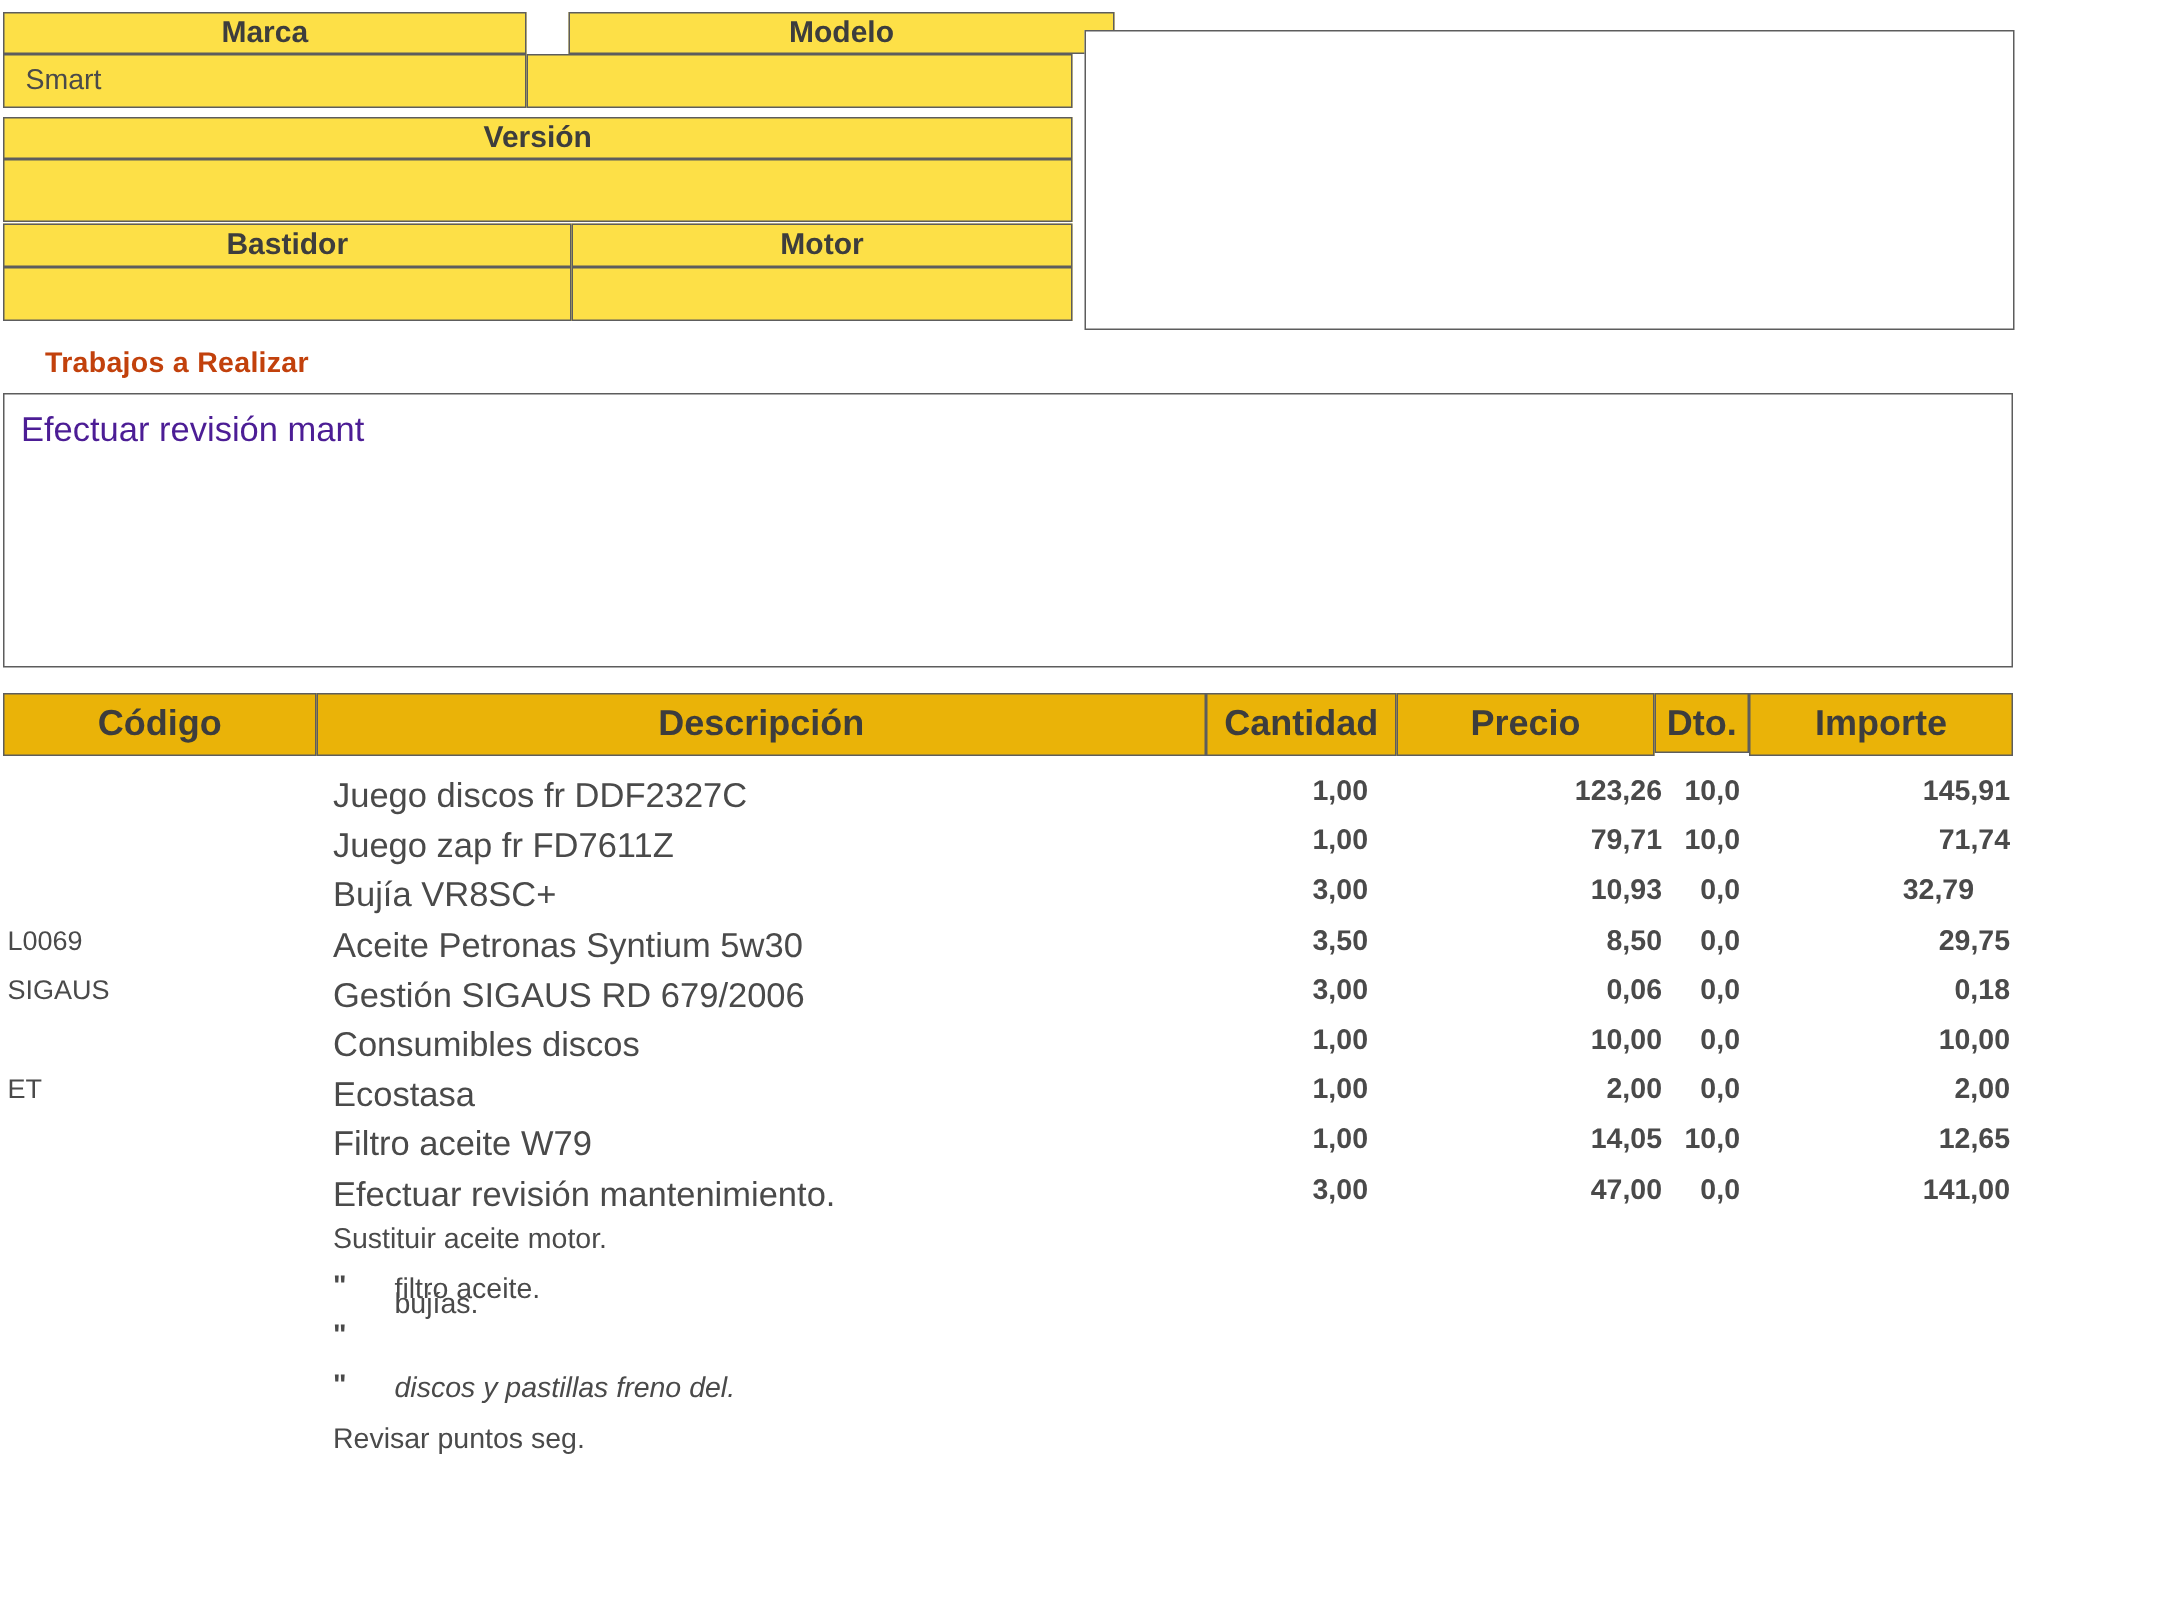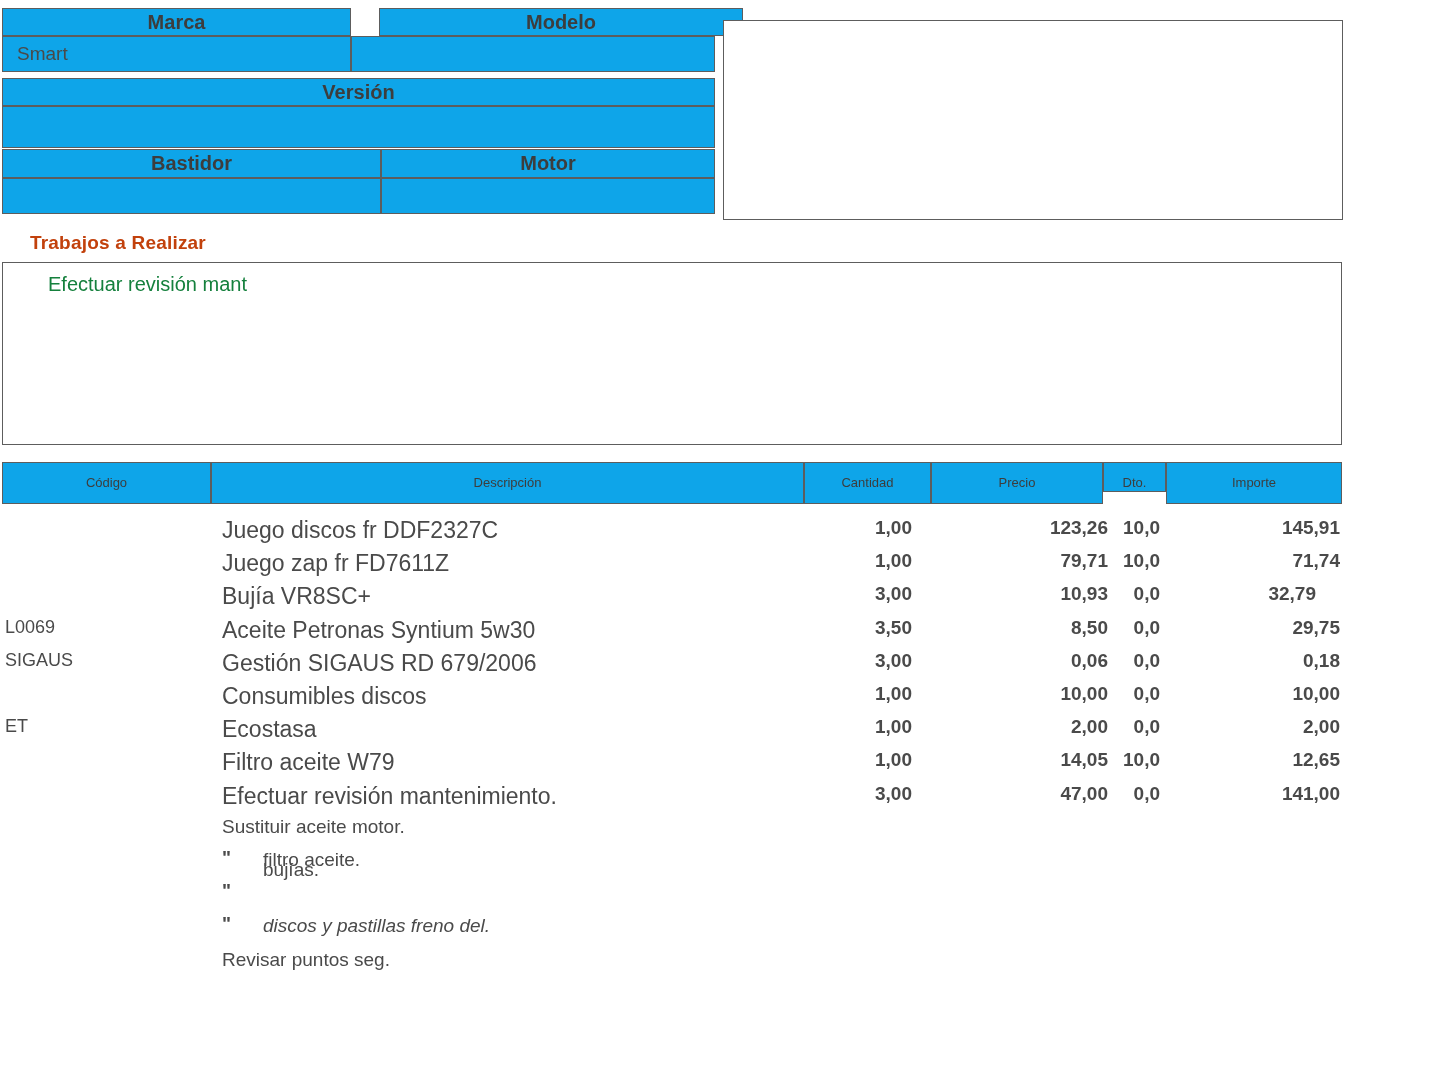--- a/index.html
+++ b/index.html
@@ -26,21 +26,21 @@
   }
 
   
   .abs { position: absolute; box-sizing: border-box; }
 
   
   .veh-cell {
     position: absolute;
     box-sizing: border-box;
     border: 1.6px solid #5d5d5d;
-    background: #0ea5e9;
+    background: #fde047;
   }
   .veh-head {
     font-weight: bold;
     font-size: 20px;
     text-align: center;
     color: #3d3d3d;
     line-height: 26px;
   }
   .veh-val {
     font-size: 19px;
@@ -67,33 +67,32 @@
     letter-spacing: 0.2px;
   }
   .works-box {
     position: absolute;
     box-sizing: border-box;
     border: 1.8px solid #5d5d5d;
     background: #ffffff;
   }
   .works-text {
     position: absolute;
-    font-size: 20px;
-    color: #15803d;
-    margin-left: 34px;
+    font-size: 23px;
+    color: #4c1d95;
   }
 
   
   .th {
     position: absolute;
     box-sizing: border-box;
     border: 1.7px solid #5d5d5d;
-    background: #0ea5e9;
-    font-weight: normal;
-    font-size: 13px;
+    background: #eab308;
+    font-weight: bold;
+    font-size: 24px;
     color: #3d3d3d;
     text-align: center;
     line-height: 40px;
     white-space: nowrap;
   }
 
   
   .row-code {
     position: absolute;
     font-size: 18px;
@@ -187,21 +186,21 @@
     </div>
     <div class="th" style="left:211px;  top:462px; width:593px; height:42px;">
       <span>Descripción</span>
     </div>
     <div class="th" style="left:804px;  top:462px; width:127px; height:42px;">
       <span>Cantidad</span>
     </div>
     <div class="th" style="left:931px;  top:462px; width:172px; height:42px;">
       <span>Precio</span>
     </div>
-    <div class="th" style="left:1103px; top:462px; width:63px;  height:30px;">
+    <div class="th" style="left:1103px; top:462px; width:63px;  height:40px;">
       <span>Dto.</span>
     </div>
     <div class="th" style="left:1166px; top:462px; width:176px; height:42px;">
       <span>Importe</span>
     </div>
   </div>
 
   <div id="rows-layer">
       <div>
         <div class="row-code" style="left:5px;top:517.0px;"></div>

